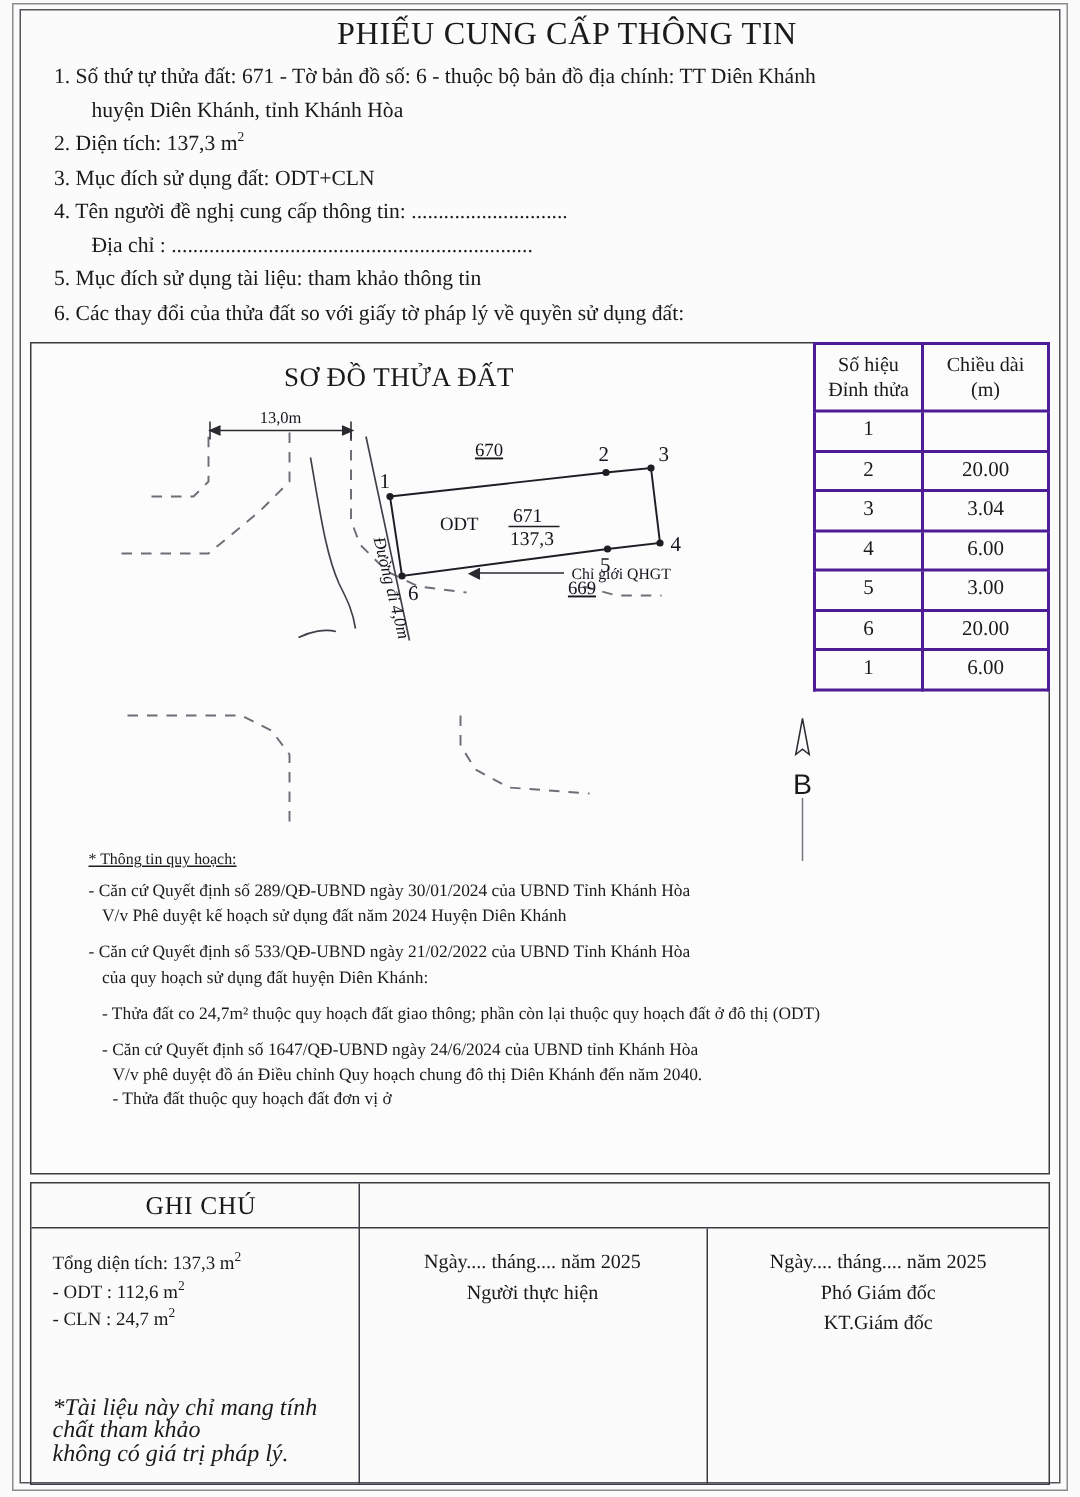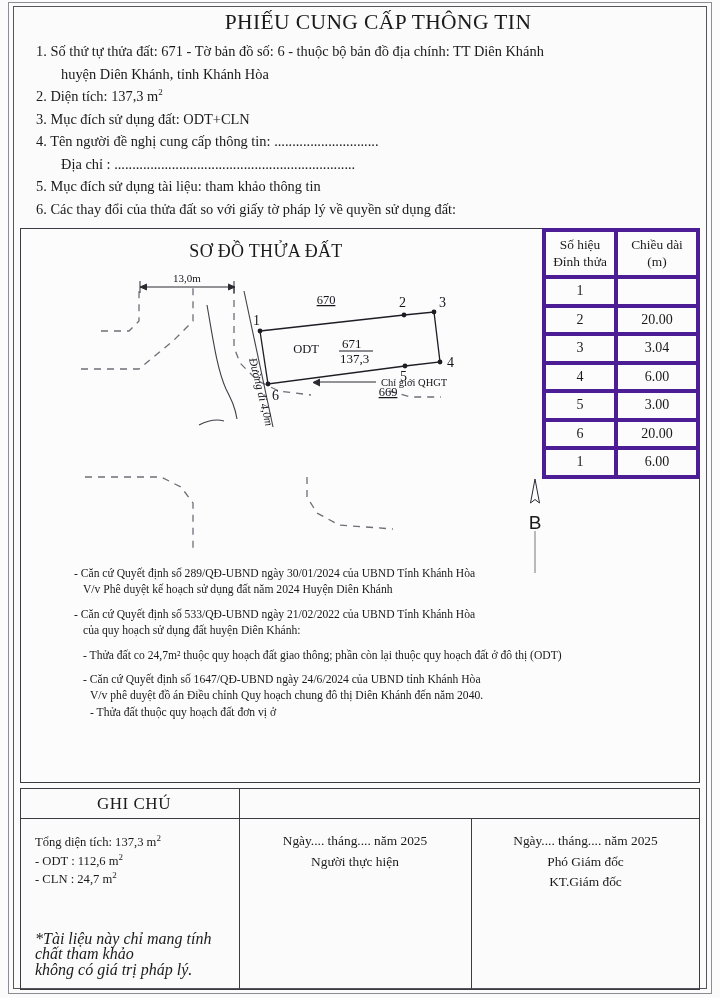--- a/index.html
+++ b/index.html
@@ -62,21 +62,21 @@
 
   
   .dim-table {
     position: absolute; right: -1px; top: -1px;
     width: 158px;
     border-collapse: collapse;
     font-size: 14px;
     background: #fcfcfd;
   }
   .dim-table th, .dim-table td {
-    border: 4px solid #4c1d95;
+    border: 2px solid #4c1d95;
     text-align: center;
     font-weight: 400;
     padding: 1px 2px;
   }
   .dim-table th { font-size: 13.4px; line-height: 17px; padding: 4px 2px 5px; }
   .dim-table td { height: 22.5px; line-height: 22.5px; }
   .dim-table .col-no { width: 72px; }
 
   
   .compass {
@@ -92,21 +92,21 @@
     fill: #14141a;
   }
 
   
   .plan {
     position: absolute; left: 38px; right: 26px; top: 337px;
     font-size: 11.6px;
     line-height: 16.4px;
   }
   .plan .head { text-decoration: underline; font-size: 10.6px; margin-bottom: 4px; }
-  .plan .para { margin-bottom: 8px; margin-left: 15px; }
+  .plan .para { margin-bottom: 8px; }
   .plan .para div { white-space: nowrap; }
   .plan .p-ind { padding-left: 9px; }
   .plan .p-ind2 { padding-left: 16px; }
 
   
   .bot {
     position: absolute;
     left: 20px; top: 788px;
     width: 680px; height: 202px;
     border: 1px solid #3b3b42;
@@ -276,20 +276,21 @@
             <td>20.00</td>
           </tr>
           <tr>
             <td class="col-no">1</td>
             <td>6.00</td>
           </tr>
         </tbody>
     </table>
 
     <div class="plan">
+      <div class="head">* Thông tin quy hoạch:</div>
 
       <div class="para">
         <div>- Căn cứ Quyết định số 289/QĐ-UBND ngày 30/01/2024 của UBND Tỉnh Khánh Hòa</div>
         <div class="p-ind">V/v Phê duyệt kế hoạch sử dụng đất năm 2024 Huyện Diên Khánh</div>
       </div>
 
       <div class="para">
         <div>- Căn cứ Quyết định số 533/QĐ-UBND ngày 21/02/2022 của UBND Tỉnh Khánh Hòa</div>
         <div class="p-ind">của quy hoạch sử dụng đất huyện Diên Khánh:</div>
       </div>

